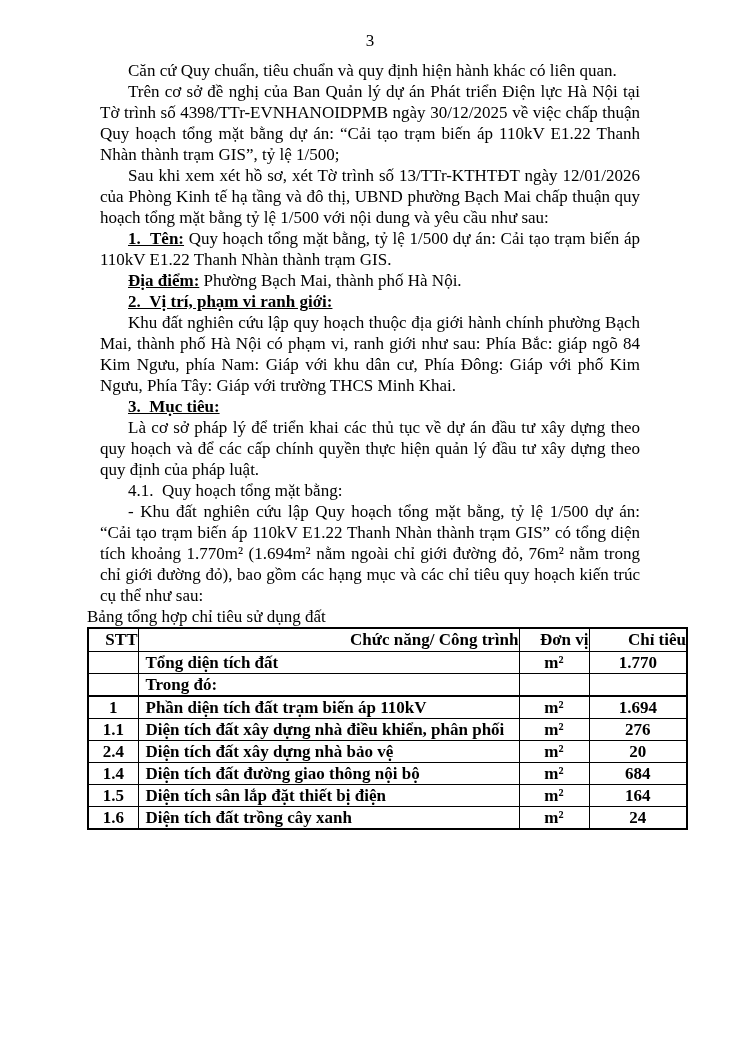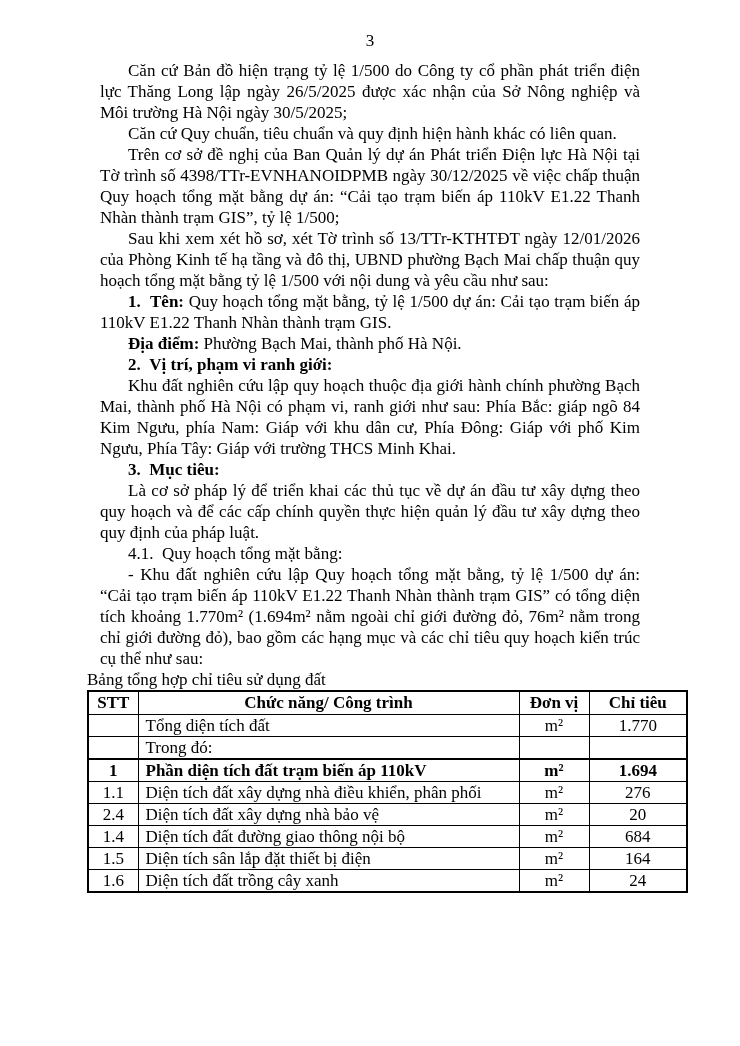--- a/index.html
+++ b/index.html
@@ -23,21 +23,21 @@
     font-size: 17px;
     margin-bottom: 9px;
   }
   p.para {
     margin: 0;
     font-size: 17px;
     line-height: 21px;
     text-align: justify;
     text-indent: 28px;
   }
-  p.para b { font-weight: bold; }
+  p.para b { font-weight: bold; text-decoration: underline; }
   .caption {
     width: 599px;
     margin-left: -13px;
     font-size: 17px;
     line-height: 21px;
   }
   table.tbl {
     border-collapse: collapse;
     table-layout: fixed;
     width: 599px;
@@ -46,39 +46,38 @@
   }
   .tbl th, .tbl td {
     border: 1px solid #000;
     padding: 0;
     font-size: 17px;
     line-height: 20px;
     height: 21px;
     text-align: center;
     white-space: nowrap;
     overflow: hidden;
-    font-weight: normal;
+    font-weight: bold;
   }
-  .tbl th { font-weight: bold; height: 22px; }
+  .tbl th { font-weight: bold; height: 22px; text-align: right; }
   .tbl td.name { text-align: left; padding-left: 7px; }
   .tbl tr.boldrow td { font-weight: bold; border-top: 2px solid #000; }
   .col-stt  { width: 50px; }
   .col-name { width: 381px; }
   .col-unit { width: 70px; }
   .col-val  { width: 98px; }
 </style>
 </head>
 <body>
 
 <div class="page">
   <div class="content">
 
     <div class="pagenum">3</div>
 
-    <p class="para">Căn cứ Bản đồ hiện trạng tỷ lệ 1/500 do Công ty cổ phần phát triển điện lực Thăng Long lập ngày 26/5/2025 được xác nhận của Sở Nông nghiệp và Môi trường Hà Nội ngày 30/5/2025;</p>
     <p class="para">Căn cứ Quy chuẩn, tiêu chuẩn và quy định hiện hành khác có liên quan.</p>
     <p class="para">Trên cơ sở đề nghị của Ban Quản lý dự án Phát triển Điện lực Hà Nội tại Tờ trình số 4398/TTr-EVNHANOIDPMB ngày 30/12/2025 về việc chấp thuận Quy hoạch tổng mặt bằng dự án: “Cải tạo trạm biến áp 110kV E1.22 Thanh Nhàn thành trạm GIS”, tỷ lệ 1/500;</p>
     <p class="para">Sau khi xem xét hồ sơ, xét Tờ trình số 13/TTr-KTHTĐT ngày 12/01/2026 của Phòng Kinh tế hạ tầng và đô thị, UBND phường Bạch Mai chấp thuận quy hoạch tổng mặt bằng tỷ lệ 1/500 với nội dung và yêu cầu như sau:</p>
 
     <p class="para"><b>1.&nbsp;&nbsp;Tên:</b><span> Quy hoạch tổng mặt bằng, tỷ lệ 1/500 dự án: Cải tạo trạm biến áp 110kV E1.22 Thanh Nhàn thành trạm GIS.</span></p>
 
     <p class="para"><b>Địa điểm:</b><span> Phường Bạch Mai, thành phố Hà Nội.</span></p>
 
     <p class="para"><b>2.&nbsp;&nbsp;Vị trí, phạm vi ranh giới:</b></p>
     <p class="para">Khu đất nghiên cứu lập quy hoạch thuộc địa giới hành chính phường Bạch Mai, thành phố Hà Nội có phạm vi, ranh giới như sau: Phía Bắc: giáp ngõ 84 Kim Ngưu, phía Nam: Giáp với khu dân cư, Phía Đông: Giáp với phố Kim Ngưu, Phía Tây: Giáp với trường THCS Minh Khai.</p>

